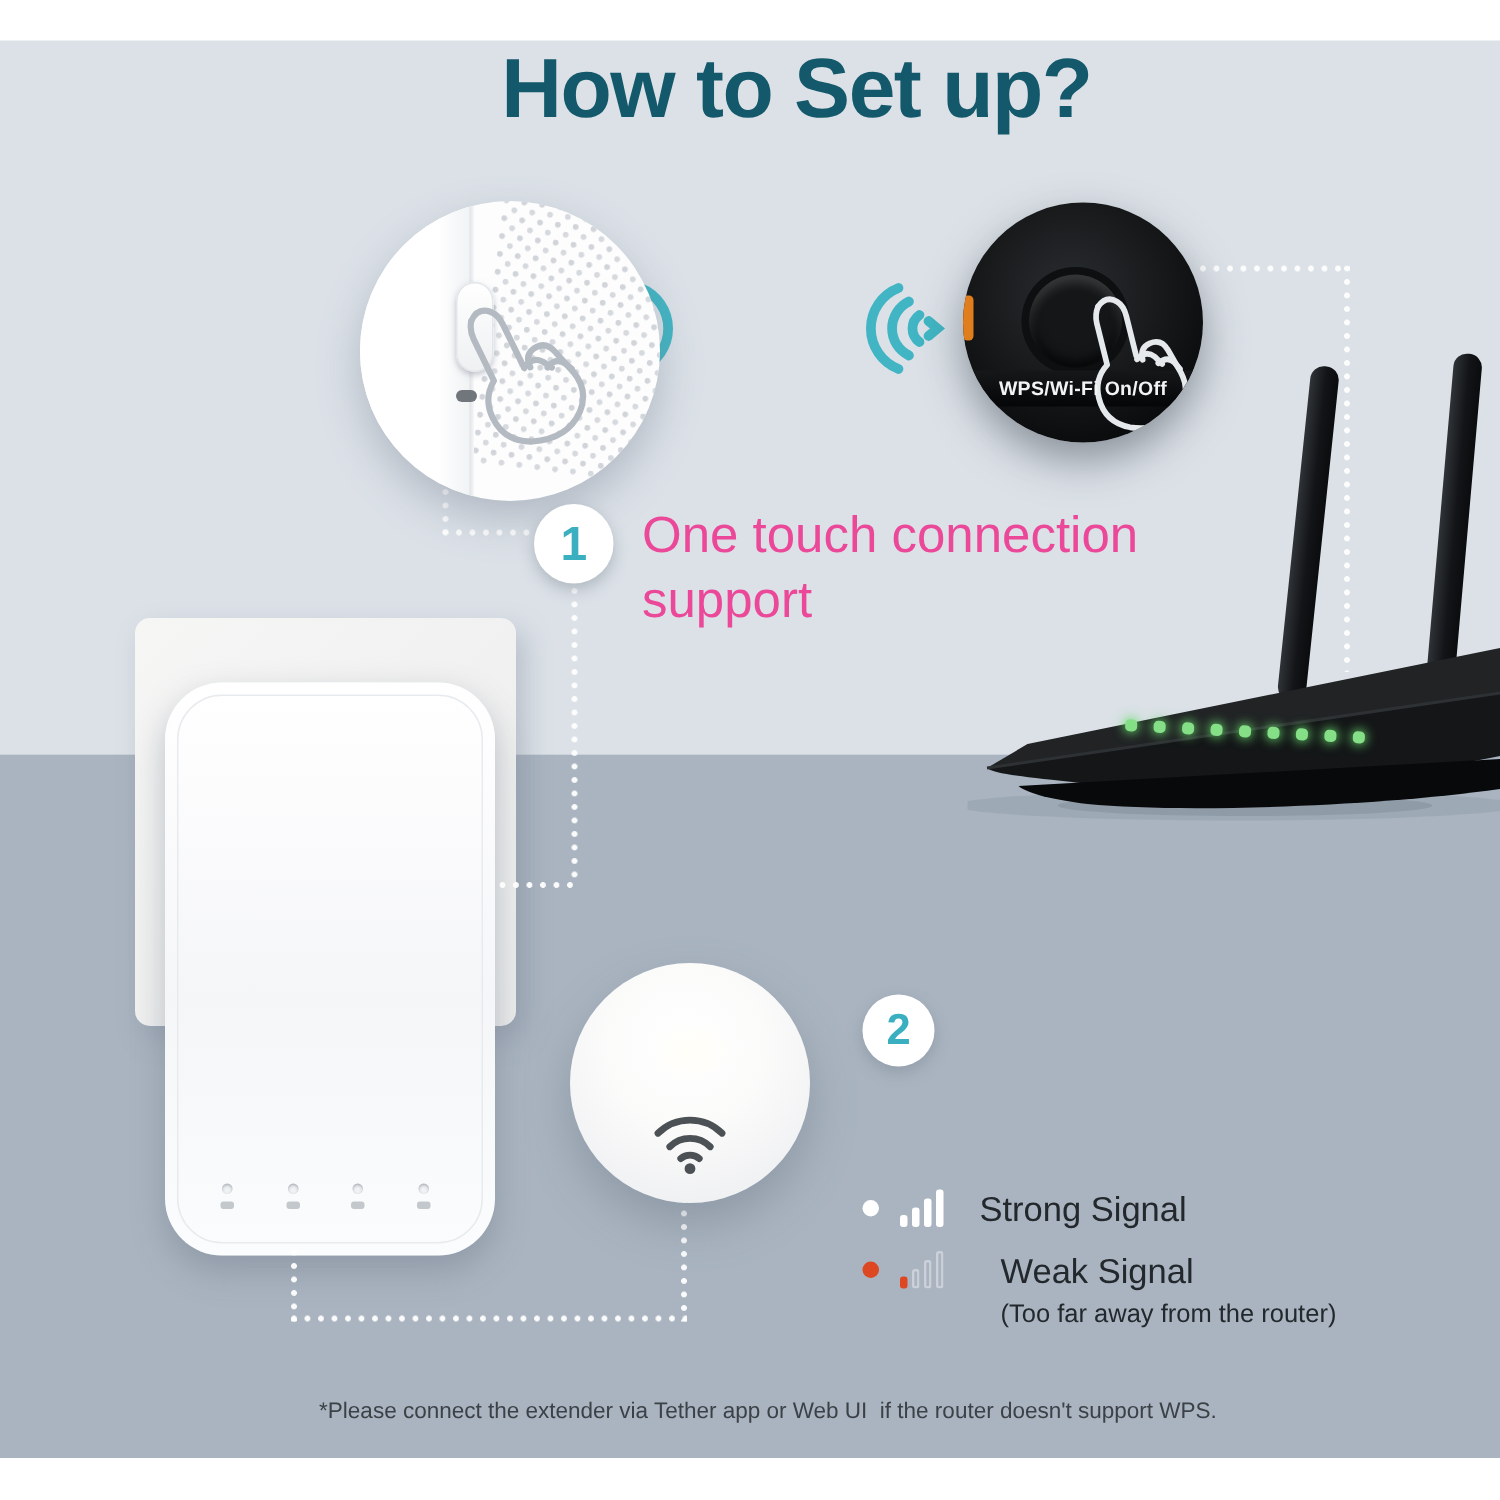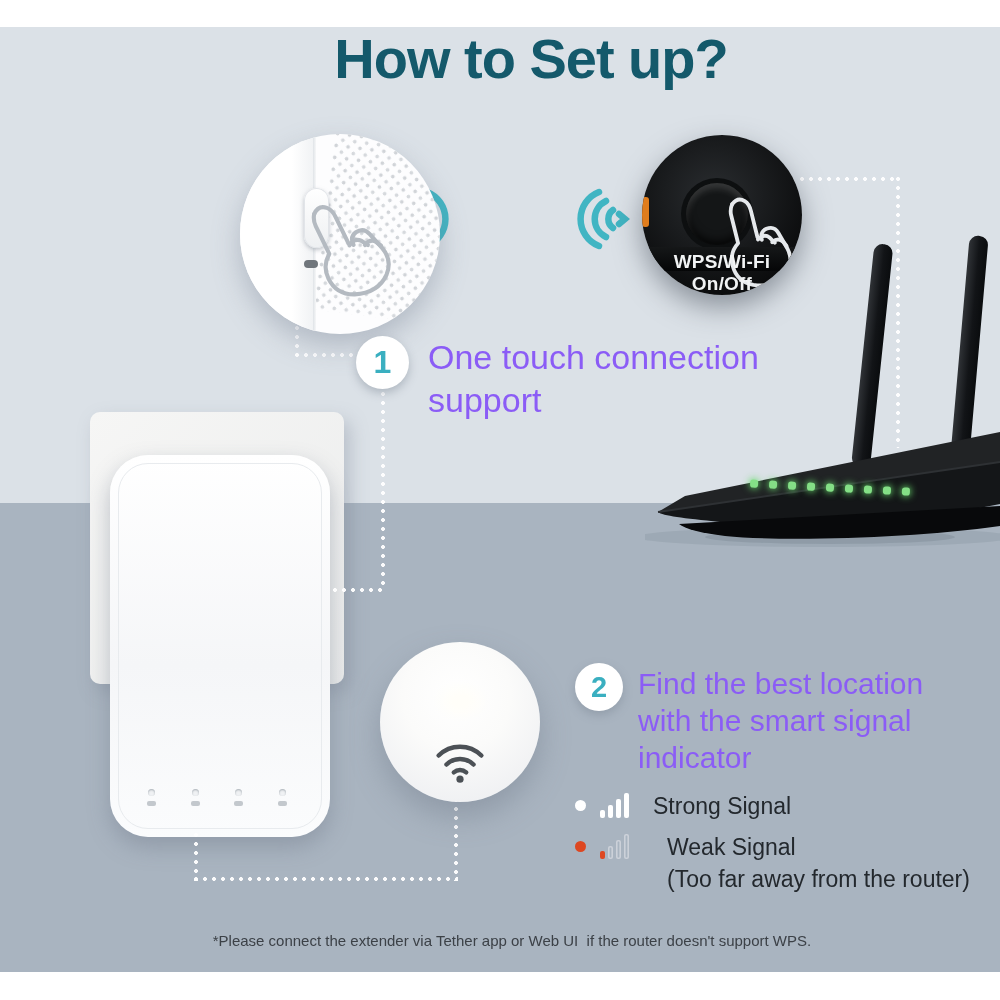--- a/index.html
+++ b/index.html
@@ -31,33 +31,33 @@
   .side-slot{position:absolute;left:64px;top:126px;width:14px;height:8px;border-radius:4px;background:#70767c;}
 
   svg.hand{position:absolute;fill:none;stroke-linecap:round;stroke-linejoin:round;}
   .hand-light{stroke:#b4bac1;stroke-width:3.2;}
   .hand-white{stroke:#e6e9ec;stroke-width:3.2;}
 
   .inset-router{left:642px;top:135px;width:160px;height:160px;background:radial-gradient(circle at 45% 38%,#2a2d30,#0b0c0d 75%);box-shadow:0 12px 28px rgba(60,68,80,.5);}
   .router-btn{position:absolute;left:44px;top:48px;width:62px;height:62px;border-radius:50%;background:#141617;
               box-shadow:inset 0 5px 7px rgba(255,255,255,.16),inset 0 -4px 8px rgba(0,0,0,.8),0 0 0 5px #0d0f10;}
   .router-band{position:absolute;left:0;top:112px;width:160px;height:24px;background:linear-gradient(180deg,#151718,#050607);}
-  .router-inset-label{position:absolute;left:0;top:116px;width:160px;text-align:center;font-size:19px;font-weight:700;color:#f1f3f4;letter-spacing:.2px;}
+  .router-inset-label{position:absolute;left:0;top:116px;width:160px;text-align:center;font-size:13px;font-weight:700;color:#f1f3f4;letter-spacing:.2px;}
   .orange-sliver{position:absolute;left:0;top:62px;width:7px;height:30px;border-radius:3px;background:#e07d1d;}
 
   
   svg.wifi-arcs{position:absolute;stroke:#41b5c3;stroke-width:6.5;fill:none;stroke-linecap:round;z-index:3;}
   .wifi-arcs.flip{transform:scaleX(-1);}
 
   
   .step-circle{position:absolute;border-radius:50%;background:#ffffff;box-shadow:0 4px 10px rgba(120,130,145,.45);
                display:flex;align-items:center;justify-content:center;color:#3aafc0;font-weight:700;z-index:6;}
   .step1-circle{left:356px;top:336px;width:53px;height:53px;font-size:32px;}
   .step2-circle{left:575px;top:663px;width:48px;height:48px;font-size:29px;}
-  .step-text{position:absolute;color:#8b5cf6;z-index:6;}
+  .step-text{position:absolute;color:#ec4899;z-index:6;}
   .step1-text{left:428px;top:336px;font-size:34px;line-height:43px;}
   .step2-text{left:638px;top:665px;font-size:30px;line-height:37px;}
 
   
   .wall-plate{position:absolute;left:90px;top:412px;width:254px;height:272px;border-radius:10px;z-index:2;
               background:linear-gradient(135deg,#f6f6f5,#ebecec);box-shadow:6px 8px 18px rgba(120,130,145,.35);}
   .extender{position:absolute;left:110px;top:455px;width:220px;height:382px;border-radius:38px;z-index:3;
             background:linear-gradient(180deg,#ffffff,#f5f6f8 55%,#fbfcfd);box-shadow:0 10px 22px rgba(115,125,140,.45);}
   .extender-seam{position:absolute;left:8px;top:8px;right:8px;bottom:8px;border-radius:30px;border:1.5px solid #e8ebee;}
   .brand-row{position:absolute;left:0;top:612px;width:220px;display:flex;align-items:center;justify-content:center;gap:6px;}
@@ -80,21 +80,21 @@
   
   .legend-row{position:absolute;display:flex;align-items:flex-start;gap:14px;z-index:6;}
   .legend-dot{width:11px;height:11px;border-radius:50%;margin-top:7px;}
   .bars{display:flex;align-items:flex-end;gap:3px;height:25px;margin-top:0;}
   .bars i{width:5px;border-radius:2px;display:block;}
   .bars .b1{height:8px;} .bars .b2{height:13px;} .bars .b3{height:19px;} .bars .b4{height:25px;}
   .bars-strong i{background:#ffffff;}
   .bars-weak .b1{background:#dd4721;}
   .bars-weak .b2,.bars-weak .b3,.bars-weak .b4{background:transparent;box-shadow:inset 0 0 0 1.6px rgba(205,211,218,.95);}
   .legend-label{font-size:23px;color:#23282d;line-height:26px;}
-  .legend-note{font-size:23px;color:#23282d;margin-top:6px;text-align:right;}
+  .legend-note{font-size:17px;color:#23282d;margin-top:6px;text-align:right;}
 
   
   .antenna{position:absolute;width:19px;border-radius:9px;background:linear-gradient(90deg,#303337,#121417 55%,#0a0c0e);z-index:1;}
   .antenna-left{left:851px;top:243px;height:224px;transform:rotate(6deg);transform-origin:50% 100%;}
   .antenna-right{left:950px;top:235px;height:226px;transform:rotate(5deg);transform-origin:50% 100%;}
   svg.router-body{position:absolute;left:645px;top:418px;z-index:2;}
   .router-leds{position:absolute;left:750px;top:484px;width:176px;display:flex;gap:11px;transform:rotate(3deg);z-index:3;}
   .router-leds b{width:8px;height:8px;border-radius:3px;background:#84df86;box-shadow:0 0 7px 1px rgba(105,220,110,.9);}
 
   .footnote{position:absolute;left:50%;top:932px;transform:translateX(-48%);white-space:pre;font-size:15px;color:#3c4147;z-index:6;}
@@ -233,25 +233,20 @@
   <div class="indicator">
     <div class="indicator-glow"></div>
     <svg class="wifi-ind" width="54" height="48" viewBox="0 0 48 42">
         <use href="#wifi-up"></use>
       </svg>
   </div>
 
   <div class="step-circle step2-circle">
       <span>2</span>
     </div>
-  <div class="step-text step2-text">
-    <div>Find the best location</div>
-    <div>with the smart signal</div>
-    <div>indicator</div>
-  </div>
 
   <div class="legend-row" style="left:575px;top:793px;">
     <span class="legend-dot" style="background:#ffffff;"></span>
     <span class="bars bars-strong">
         <i class="b1"></i>
         <i class="b2"></i>
         <i class="b3"></i>
         <i class="b4"></i>
       </span>
     <span class="legend-label" style="margin-left:10px;">Strong Signal</span>

